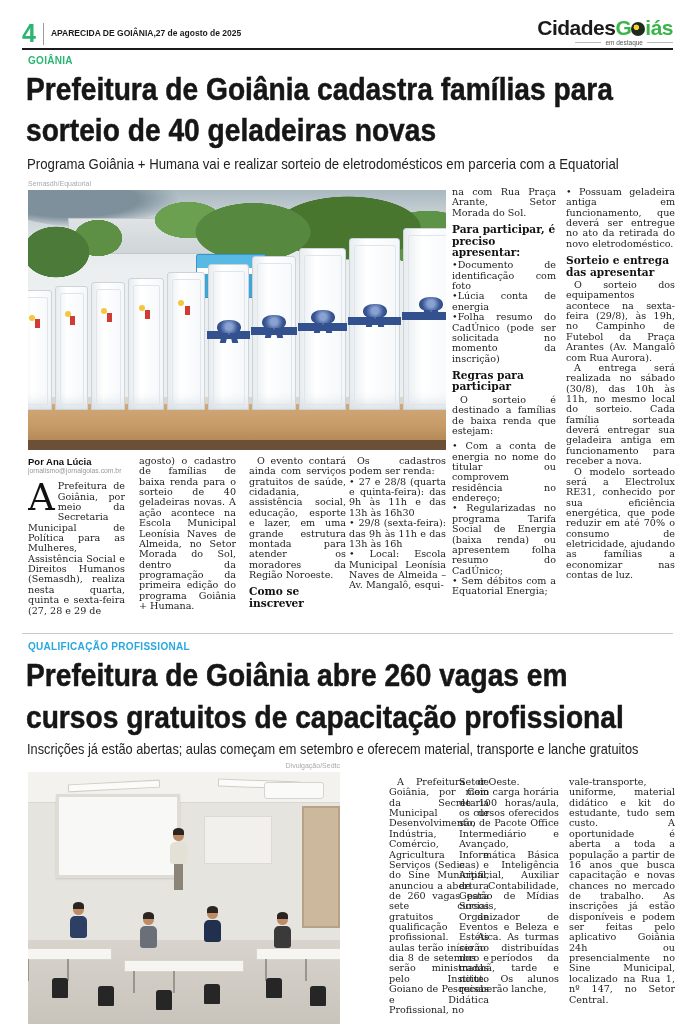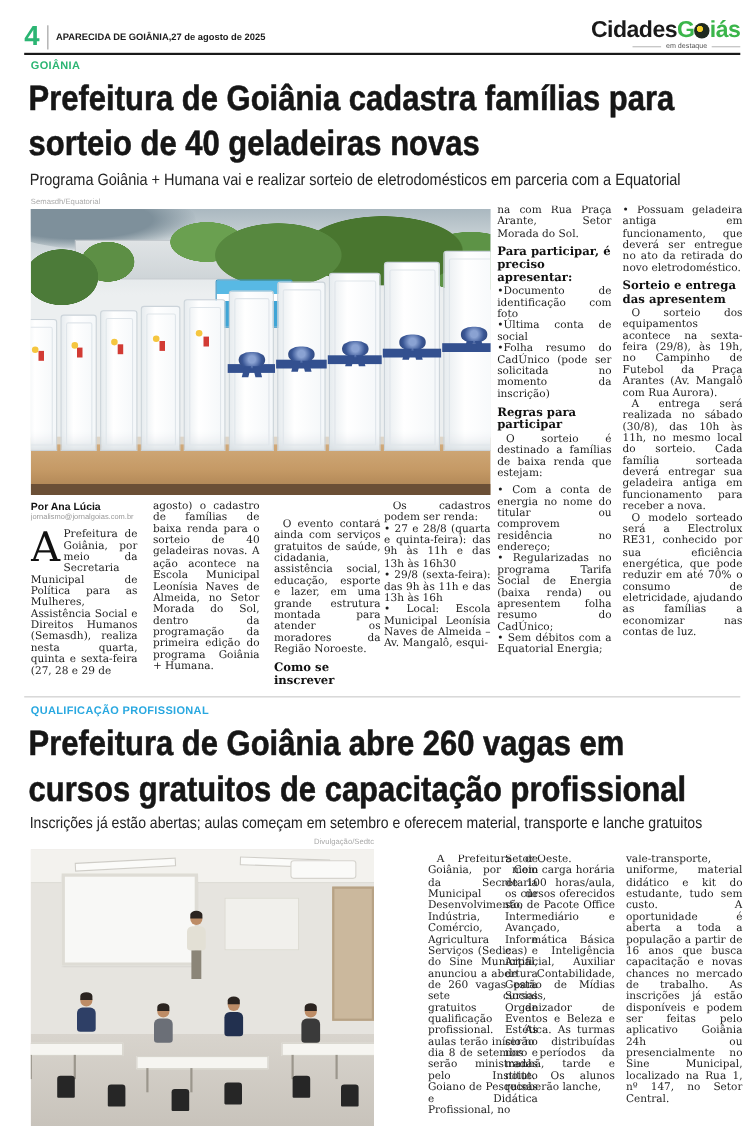--- a/index.html
+++ b/index.html
@@ -117,21 +117,21 @@
   .st2 .torso { background:#6b6f77; }
   .st3 .torso { background:#22304f; }
   .st4 .torso { background:#3a3a3a; }
   .c-table { position:absolute; background:#f6f5f1; border:1px solid #d8d5cd; height:10px; }
   .c-table::after { content:""; position:absolute; left:8px; top:10px; width:2px; height:22px; background:#9b968c; box-shadow:40px 0 0 #9b968c; }
   .c-chair { position:absolute; width:16px; height:20px; background:#262626; border-radius:3px 3px 1px 1px; }
 
   
   .colA { left:28px;  top:456px; width:97px;  height:176px; }
   .colB { left:139px; top:456px; width:97px;  height:176px; }
-  .colC { left:249px; top:456px; width:97px;  height:176px;margin-top:16px; }
+  .colC { left:249px; top:456px; width:97px;  height:176px; }
   .colD { left:349px; top:456px; width:97px;  height:176px; }
   .colE { left:452px; top:187px; width:104px; height:443px; }
   .colF { left:566px; top:187px; width:109px; height:443px; }
   .a2c1 { left:349px; top:777px; width:100px; height:247px;margin-left:40px; }
   .a2c2 { left:459px; top:777px; width:100px; height:247px; }
   .a2c3 { left:569px; top:777px; width:106px; height:247px; }
 </style>
 </head>
 <body>
 
@@ -239,32 +239,32 @@
     <p class="bt p-ind">Os cadastros podem ser renda:</p>
     <p class="bt">• 27 e 28/8 (quarta e quinta-feira): das 9h às 11h e das 13h às 16h30</p>
     <p class="bt">• 29/8 (sexta-feira): das 9h às 11h e das 13h às 16h</p>
     <p class="bt">• Local: Escola Municipal Leonísia Naves de Almeida – Av. Mangalô, esqui-</p>
   </div>
 
   <div class="col colE">
     <p class="bt">na com Rua Praça Arante, Setor Morada do Sol.</p>
     <h4 class="bh">Para participar, é preciso apresentar:</h4>
     <p class="bt">•Documento de identificação com foto</p>
-    <p class="bt">•Última conta de social</p>
+    <p class="bt">•Lúcia conta de energia</p>
     <p class="bt">•Folha resumo do CadÚnico (pode ser solicitada no momento da inscrição)</p>
     <h4 class="bh">Regras para participar</h4>
     <p class="bt p-ind">O sorteio é destinado a famílias de baixa renda que estejam:</p>
     <p class="bt" style="margin-top:5px">• Com a conta de energia no nome do titular ou comprovem residência no endereço;</p>
     <p class="bt">• Regularizadas no programa Tarifa Social de Energia (baixa renda) ou apresentem folha resumo do CadÚnico;</p>
     <p class="bt">• Sem débitos com a Equatorial Energia;</p>
   </div>
 
   <div class="col colF">
     <p class="bt">• Possuam geladeira antiga em funcionamento, que deverá ser entregue no ato da retirada do novo eletrodoméstico.</p>
-    <h4 class="bh">Sorteio e entrega das apresentem</h4>
+    <h4 class="bh">Sorteio e entrega das apresentar</h4>
     <p class="bt p-ind">O sorteio dos equipamentos acontece na sexta-feira (29/8), às 19h, no Campinho de Futebol da Praça Arantes (Av. Mangalô com Rua Aurora).</p>
     <p class="bt p-ind">A entrega será realizada no sábado (30/8), das 10h às 11h, no mesmo local do sorteio. Cada família sorteada deverá entregar sua geladeira antiga em funcionamento para receber a nova.</p>
     <p class="bt p-ind">O modelo sorteado será a Electrolux RE31, conhecido por sua eficiência energética, que pode reduzir em até 70% o consumo de eletricidade, ajudando as famílias a economizar nas contas de luz.</p>
   </div>
 
   <div class="art-divider"></div>
 
   <div class="kicker blue">QUALIFICAÇÃO PROFISSIONAL</div>
 
   <h1 class="headline headline2">

